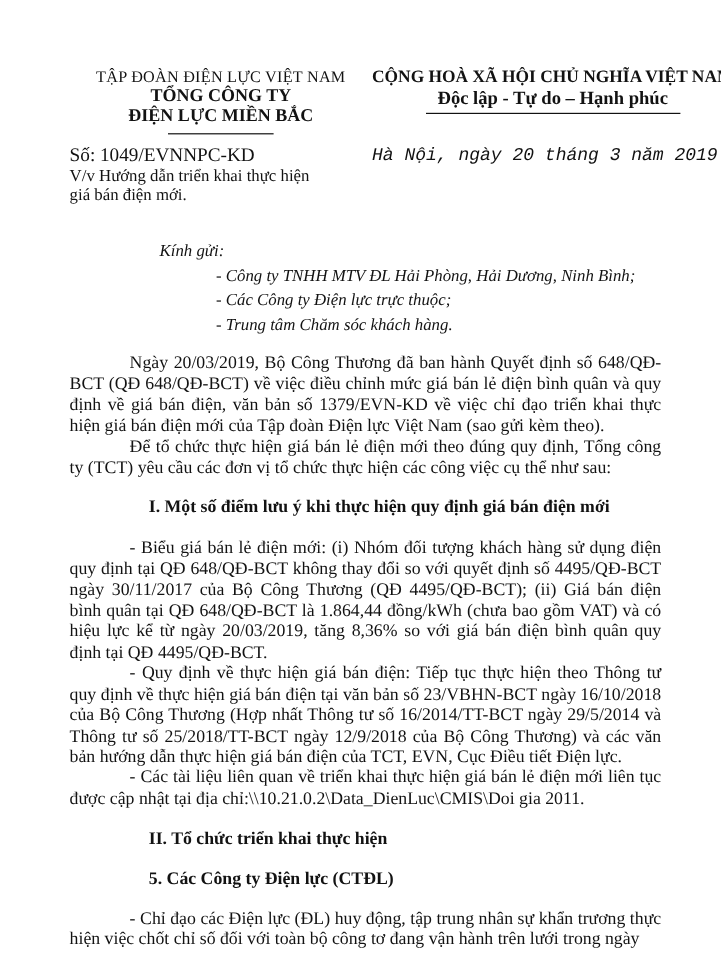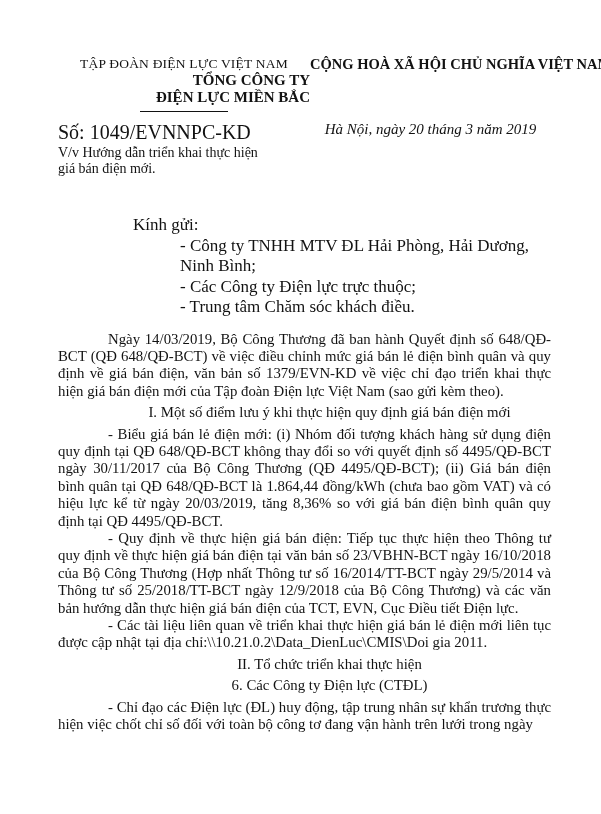--- a/index.html
+++ b/index.html
@@ -16,97 +16,99 @@
     padding: 56px 50px 0 58px;
   }
   
   .header { display: flex; }
   .header-left {
     width: 252px;
     text-align: center;
     flex-shrink: 0;
   }
   .org-parent { font-size: 13.5px; letter-spacing: .2px; }
-  .org-name { font-size: 15px; font-weight: bold; line-height: 17px; text-align: right; }
+  .org-name { font-size: 15px; font-weight: bold; line-height: 17px; }
   .org-divider {
     width: 88px; border: 0; border-top: 1.6px solid #121212;
     margin: 5px auto 0 auto;
   }
   .header-right { flex: 1; text-align: center; }
   .national-title { font-size: 14.5px; font-weight: bold; white-space: nowrap; }
   .motto {
     display: inline-block;
     font-size: 15.5px; font-weight: bold;
     margin-top: 1px; padding: 0 10px 2px 10px;
     border-bottom: 1.6px solid #121212;
     white-space: nowrap;
   }
   
   .meta { display: flex; margin-top: 9px; }
   .meta-left { width: 252px; flex-shrink: 0; }
-  .doc-number { font-size: 20px; }
+  .doc-number { font-size: 16px; }
   .doc-subject { font-size: 14px; width: 218px; margin-top: 1px; line-height: 16px; }
   .meta-right { flex: 1; text-align: center; }
-  .place-date { font-size: 15px; font-style: italic; white-space: nowrap; }
+  .place-date { font-size: 15px; font-style: italic; white-space: nowrap; font-family: Liberation Mono, monospace; }
   
-  .recipients { margin-top: 38px; font-size: 17px; line-height: 20.5px; }
+  .recipients { margin-top: 28px; font-size: 14px; line-height: 20.5px; font-style: italic; }
   .recipients-label { padding-left: 75px; }
   .recipient-item { padding-left: 122px; }
   
   .body-text { margin-top: 13px; font-size: 14.8px; line-height: 17.4px; }
   .para {
     margin: 0;
     text-align: justify;
     text-indent: 50px;
   }
   .heading {
-    margin: 4px;
-    font-weight: normal;
+    margin: 16px;
+    font-weight: bold;
     text-indent: 50px;
-    text-align: center;
+    text-align: left;
   }
 </style>
 </head>
 <body>
 
 <div class="doc">
 
   <div class="header">
     <div class="header-left">
       <div class="org-parent">TẬP ĐOÀN ĐIỆN LỰC VIỆT NAM</div>
       <div class="org-name">TỔNG CÔNG TY</div>
       <div class="org-name">ĐIỆN LỰC MIỀN BẮC</div>
       <hr class="org-divider">
     </div>
     <div class="header-right">
       <div class="national-title">CỘNG HOÀ XÃ HỘI CHỦ NGHĨA VIỆT NAM</div>
+      <div class="motto">Độc lập - Tự do – Hạnh phúc</div>
     </div>
   </div>
 
   <div class="meta">
     <div class="meta-left">
       <div class="doc-number">Số: 1049/EVNNPC-KD</div>
       <div class="doc-subject">V/v Hướng dẫn triển khai thực hiện giá bán điện mới.</div>
     </div>
     <div class="meta-right">
       <div class="place-date">Hà Nội, ngày 20 tháng 3 năm 2019</div>
     </div>
   </div>
 
   <div class="recipients">
     <div class="recipients-label">Kính gửi:</div>
     <div class="recipient-item">- Công ty TNHH MTV ĐL Hải Phòng, Hải Dương, Ninh Bình;</div>
     <div class="recipient-item">- Các Công ty Điện lực trực thuộc;</div>
-    <div class="recipient-item">- Trung tâm Chăm sóc khách điều.</div>
+    <div class="recipient-item">- Trung tâm Chăm sóc khách hàng.</div>
   </div>
 
   <div class="body-text">
-    <p class="para">Ngày 14/03/2019, Bộ Công Thương đã ban hành Quyết định số 648/QĐ-BCT (QĐ 648/QĐ-BCT) về việc điều chỉnh mức giá bán lẻ điện bình quân và quy định về giá bán điện, văn bản số 1379/EVN-KD về việc chỉ đạo triển khai thực hiện giá bán điện mới của Tập đoàn Điện lực Việt Nam (sao gửi kèm theo).</p>
+    <p class="para">Ngày 20/03/2019, Bộ Công Thương đã ban hành Quyết định số 648/QĐ-BCT (QĐ 648/QĐ-BCT) về việc điều chỉnh mức giá bán lẻ điện bình quân và quy định về giá bán điện, văn bản số 1379/EVN-KD về việc chỉ đạo triển khai thực hiện giá bán điện mới của Tập đoàn Điện lực Việt Nam (sao gửi kèm theo).</p>
+    <p class="para">Để tổ chức thực hiện giá bán lẻ điện mới theo đúng quy định, Tổng công ty (TCT) yêu cầu các đơn vị tổ chức thực hiện các công việc cụ thể như sau:</p>
     <p class="heading">I. Một số điểm lưu ý khi thực hiện quy định giá bán điện mới</p>
     <p class="para">- Biểu giá bán lẻ điện mới: (i) Nhóm đối tượng khách hàng sử dụng điện quy định tại QĐ 648/QĐ-BCT không thay đổi so với quyết định số 4495/QĐ-BCT ngày 30/11/2017 của Bộ Công Thương (QĐ 4495/QĐ-BCT); (ii) Giá bán điện bình quân tại QĐ 648/QĐ-BCT là 1.864,44 đồng/kWh (chưa bao gồm VAT) và có hiệu lực kể từ ngày 20/03/2019, tăng 8,36% so với giá bán điện bình quân quy định tại QĐ 4495/QĐ-BCT.</p>
     <p class="para">- Quy định về thực hiện giá bán điện: Tiếp tục thực hiện theo Thông tư quy định về thực hiện giá bán điện tại văn bản số 23/VBHN-BCT ngày 16/10/2018 của Bộ Công Thương (Hợp nhất Thông tư số 16/2014/TT-BCT ngày 29/5/2014 và Thông tư số 25/2018/TT-BCT ngày 12/9/2018 của Bộ Công Thương) và các văn bản hướng dẫn thực hiện giá bán điện của TCT, EVN, Cục Điều tiết Điện lực.</p>
     <p class="para">- Các tài liệu liên quan về triển khai thực hiện giá bán lẻ điện mới liên tục được cập nhật tại địa chỉ:\\10.21.0.2\Data_DienLuc\CMIS\Doi gia 2011.</p>
     <p class="heading">II. Tổ chức triển khai thực hiện</p>
-    <p class="heading">6. Các Công ty Điện lực (CTĐL)</p>
+    <p class="heading">5. Các Công ty Điện lực (CTĐL)</p>
     <p class="para">- Chỉ đạo các Điện lực (ĐL) huy động, tập trung nhân sự khẩn trương thực hiện việc chốt chỉ số đối với toàn bộ công tơ đang vận hành trên lưới trong ngày</p>
   </div>
 
 </div>
 
 </body></html>

